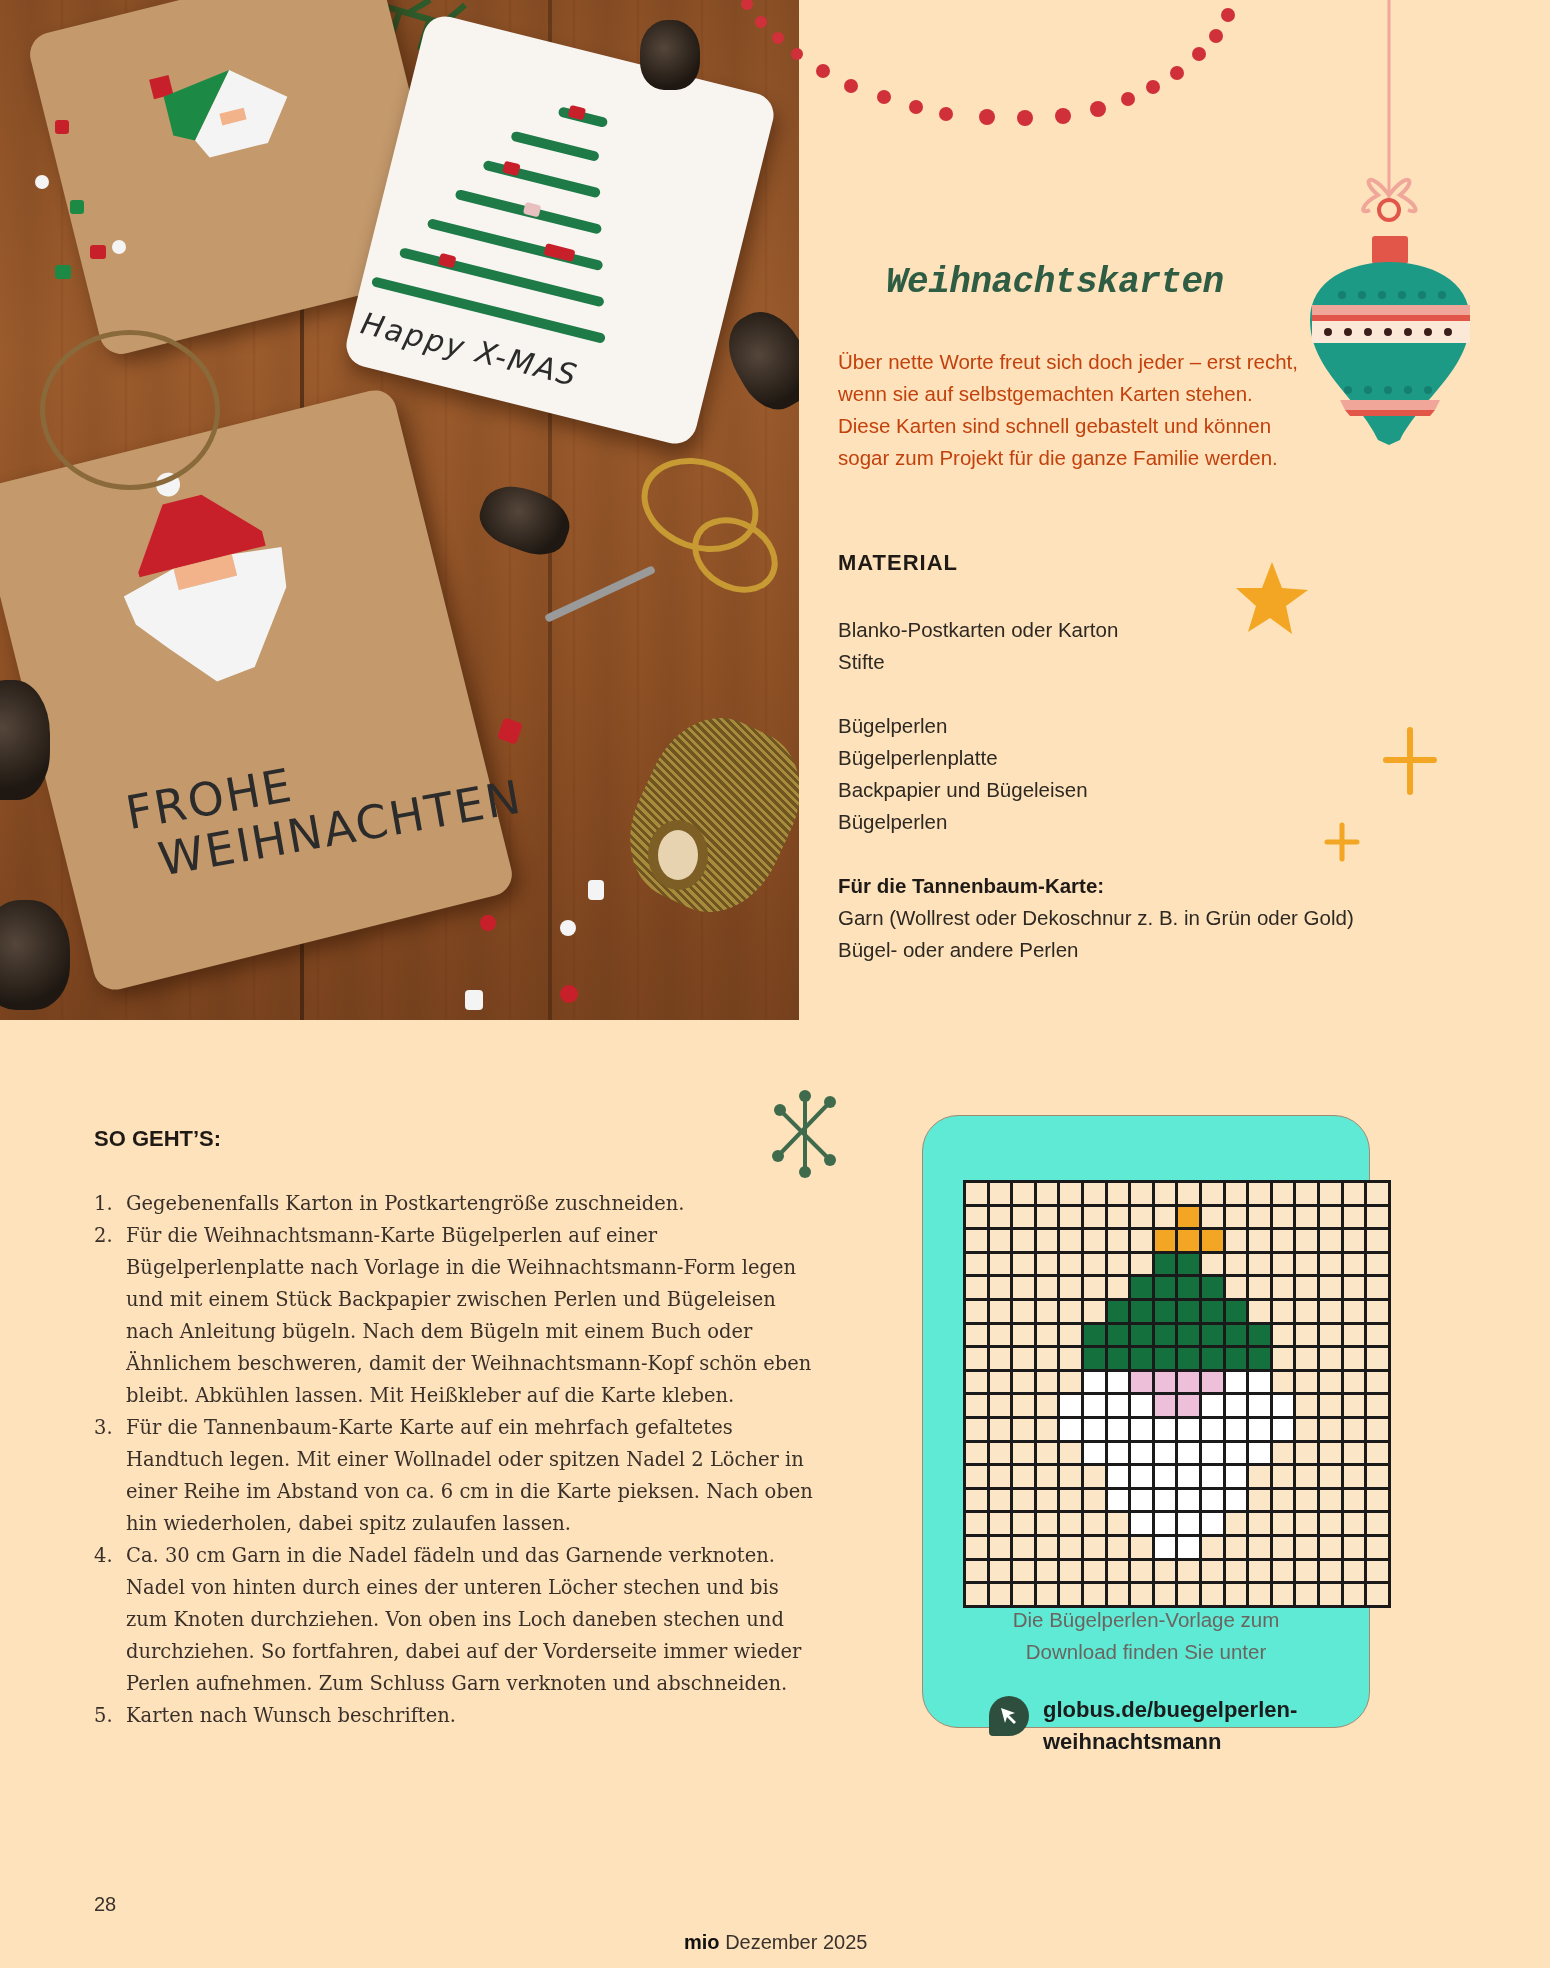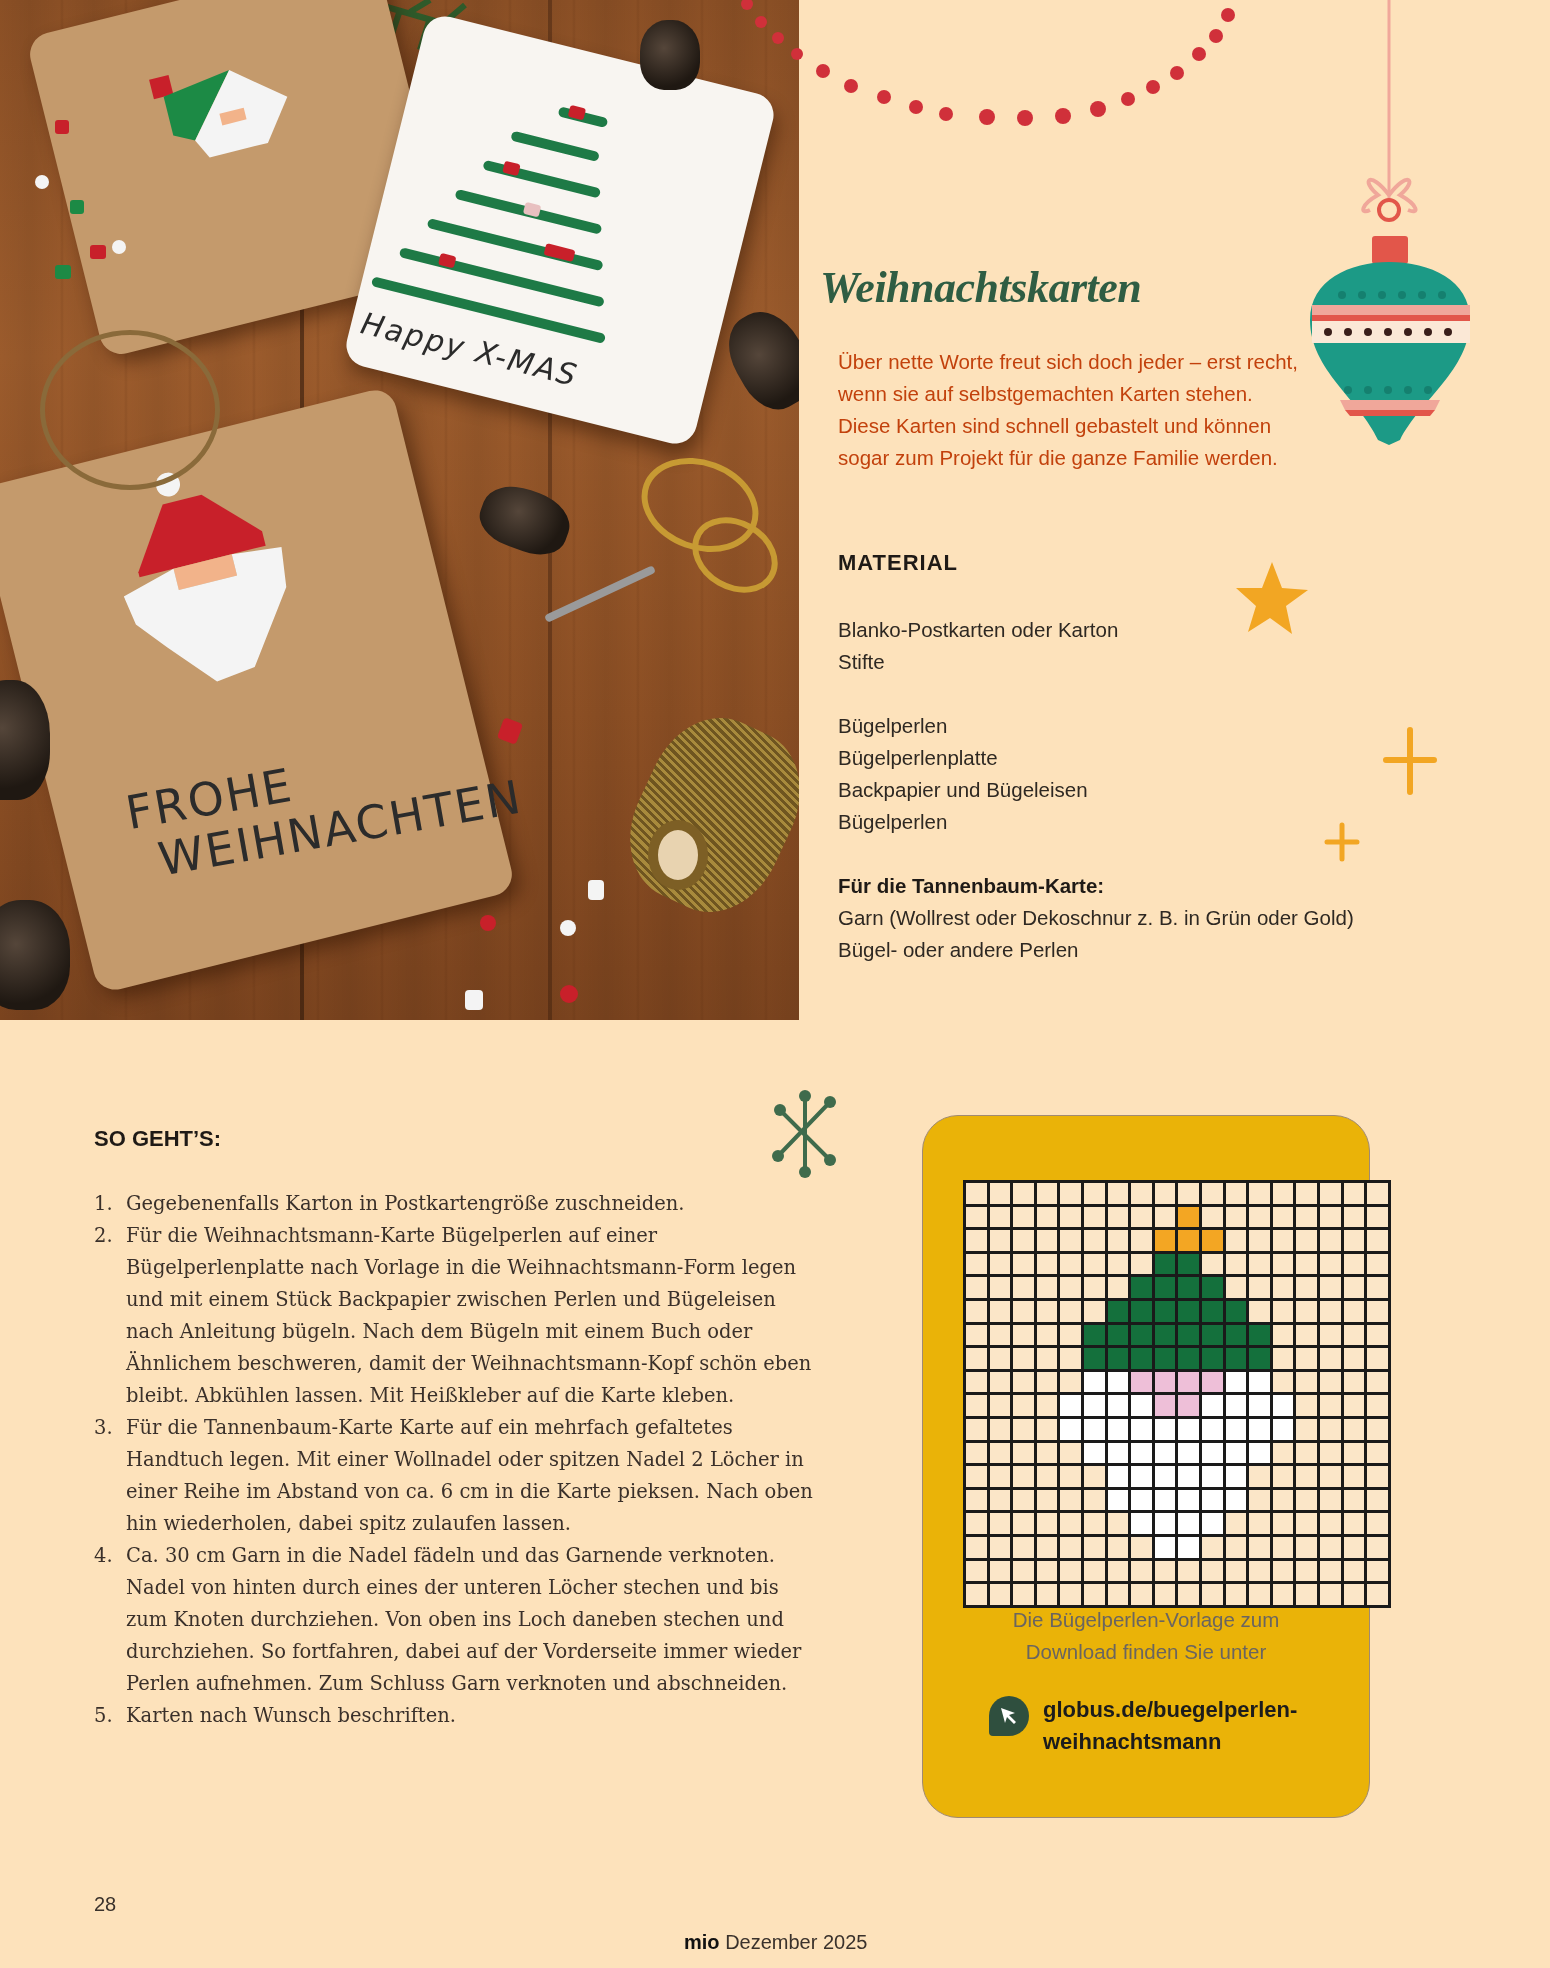--- a/index.html
+++ b/index.html
@@ -24,23 +24,23 @@
   .card.white { background: #f8f5f1; }
   .hand { position: absolute; font-family: "DejaVu Sans", sans-serif; color: #2b2b2b; font-weight: normal; letter-spacing: 2px; }
   .bead-row { position: absolute; height: 10px; border-radius: 6px; background: #1e7a46; }
   .bead { position: absolute; width: 16px; height: 12px; background: #c8202a; border-radius: 3px; }
   .cone { position: absolute; border-radius: 45% 45% 40% 40%; background: radial-gradient(circle at 40% 40%, #55463a, #1f1812 70%); }
   .spool { position: absolute; border-radius: 50%; background: repeating-linear-gradient(20deg, #a88a3c 0 3px, #6f5520 3px 6px); }
   .scissors-blade { position: absolute; background: #9a9a9a; height: 8px; border-radius: 4px; }
   .ring { position: absolute; border: 6px solid #c79a33; border-radius: 50%; }
 
   .title {
-    position: absolute; left: 820px; top: 262px;
-    font-family: Liberation Serif, serif; font-style: italic; font-weight: bold;
-    font-size: 44px; color: #2f5d43; letter-spacing: -0.5px;
+    position: absolute; left: 886px; top: 262px;
+    font-family: Liberation Mono, monospace; font-style: italic; font-weight: bold;
+    font-size: 36px; color: #2f5d43; letter-spacing: -0.5px;
   }
   .intro {
     position: absolute; left: 838px; top: 346px; width: 460px;
     font-size: 20.5px; line-height: 32px; color: #c2410c;
   }
   .mat-head {
     position: absolute; left: 838px; top: 550px;
     font-size: 22px; font-weight: bold; letter-spacing: 1px; color: #1f1a16;
   }
   .mat-list {
@@ -56,22 +56,22 @@
   }
   .steps {
     position: absolute; left: 94px; top: 1188px; width: 720px;
     font-family: "DejaVu Serif", serif; font-size: 19.5px; line-height: 32px; color: #3a302a;
     list-style: none;
   }
   .steps li { position: relative; padding-left: 32px; }
   .steps li .num { position: absolute; left: 0; top: 0; }
 
   .vorlage {
-    position: absolute; left: 922px; top: 1115px; width: 448px; height: 703px;
-    background: #eab308; border: 1.5px solid #a08a72; border-radius: 36px;
+    position: absolute; left: 922px; top: 1115px; width: 448px; height: 613px;
+    background: #5eead4; border: 1.5px solid #a08a72; border-radius: 36px;
   }
   .grid {
     position: absolute; left: 40px; top: 64px;
     display: grid; grid-template-columns: repeat(18, 20.6px); grid-template-rows: repeat(18, 20.6px);
     background: #1a1a1a; gap: 3px; padding: 3px;
   }
   .grid .cell { background: #fbe6c8; }
   .grid .cell.o { background: #f3a623; }
   .grid .cell.g { background: #14703c; }
   .grid .cell.w { background: #ffffff; }

